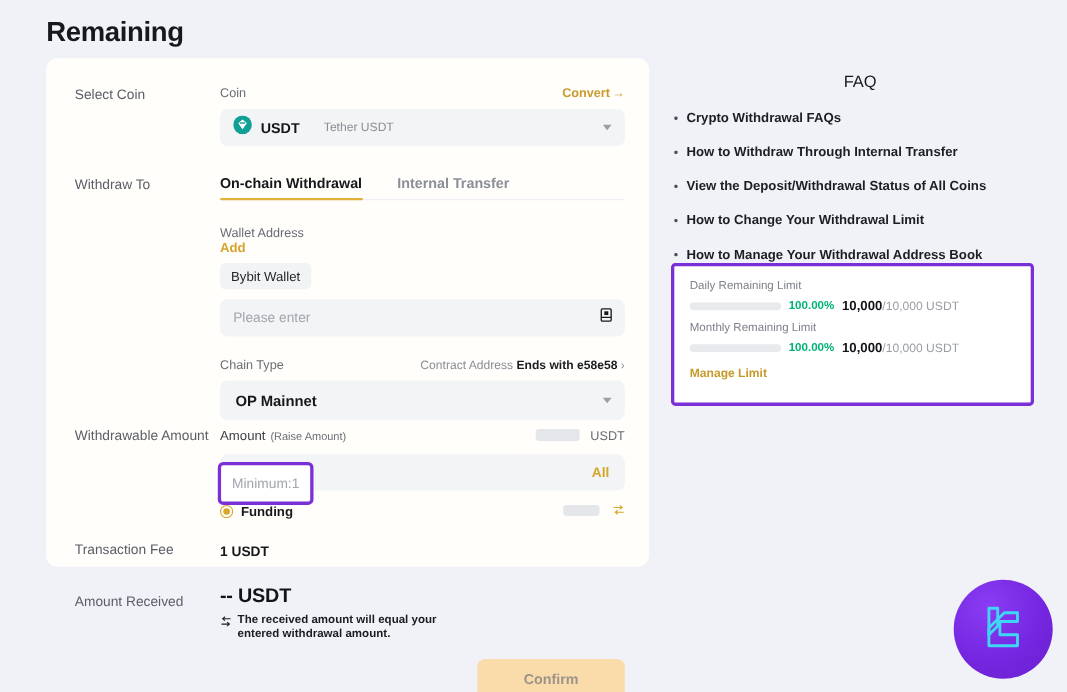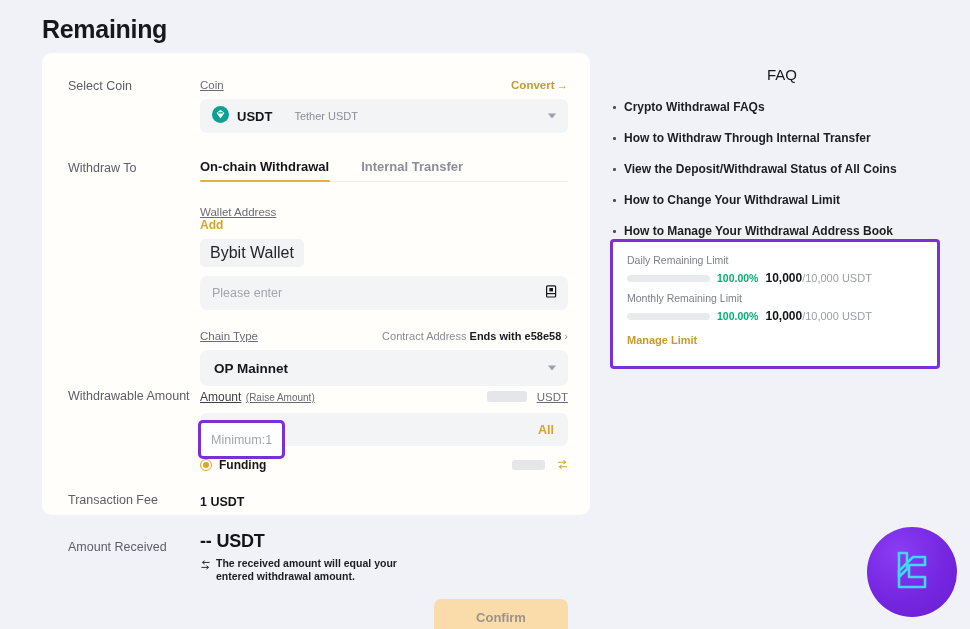--- a/index.html
+++ b/index.html
@@ -33,21 +33,21 @@
     width: 548px; height: 462px;
     background: #fffefb; border-radius: 10px;
   }
   .row-label {
     position: absolute; left: 26px;
     font-size: 12.5px; color: #5b5e66;
     white-space: nowrap;
   }
   .field-col { position: absolute; left: 158px; width: 368px; }
 
-  .mini-label { font-size: 11.5px; color: #6a6d75; text-decoration: underline; }
+  .mini-label { font-size: 11.5px; color: #6a6d75; }
   .link-gold {
     font-size: 11.5px; color: #c99a2e; font-weight: bold;
     cursor: pointer; display: inline-flex; align-items: center; gap: 2px;
   }
   .link-gold-plain { font-size: 12px; color: #d6a62c; font-weight: bold; cursor: pointer; }
 
   .field-head {
     display: flex; justify-content: space-between; align-items: baseline;
   }
 
@@ -77,21 +77,21 @@
     width: 130px; height: 2.5px; background: #e2b13c; border-radius: 2px;
   }
   .tabs-rule {
     height: 1px; background: #eceef1; margin-top: -1px;
   }
 
   
   .chip {
     display: inline-block; margin-top: 7px;
     background: #f1f3f5; border-radius: 5px;
-    padding: 5px 10px; font-size: 16px; color: #23262b;
+    padding: 5px 10px; font-size: 12px; color: #23262b;
     cursor: pointer;
   }
 
   .input-box {
     margin-top: 9px; height: 34px; background: #f3f4f6;
     border-radius: 7px; display: flex; align-items: center;
     padding: 0 12px; position: relative;
   }
   .input-placeholder { font-size: 12.5px; color: #a2a5ad; }
   .book-icon { position: absolute; right: 11px; top: 50%; transform: translateY(-50%); }

